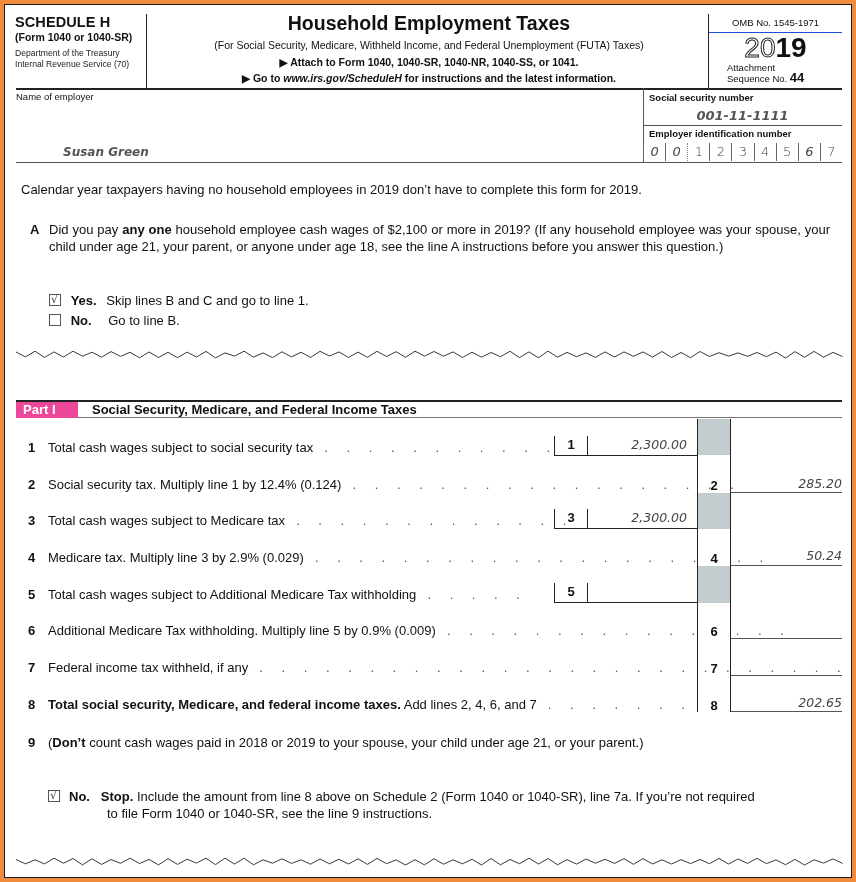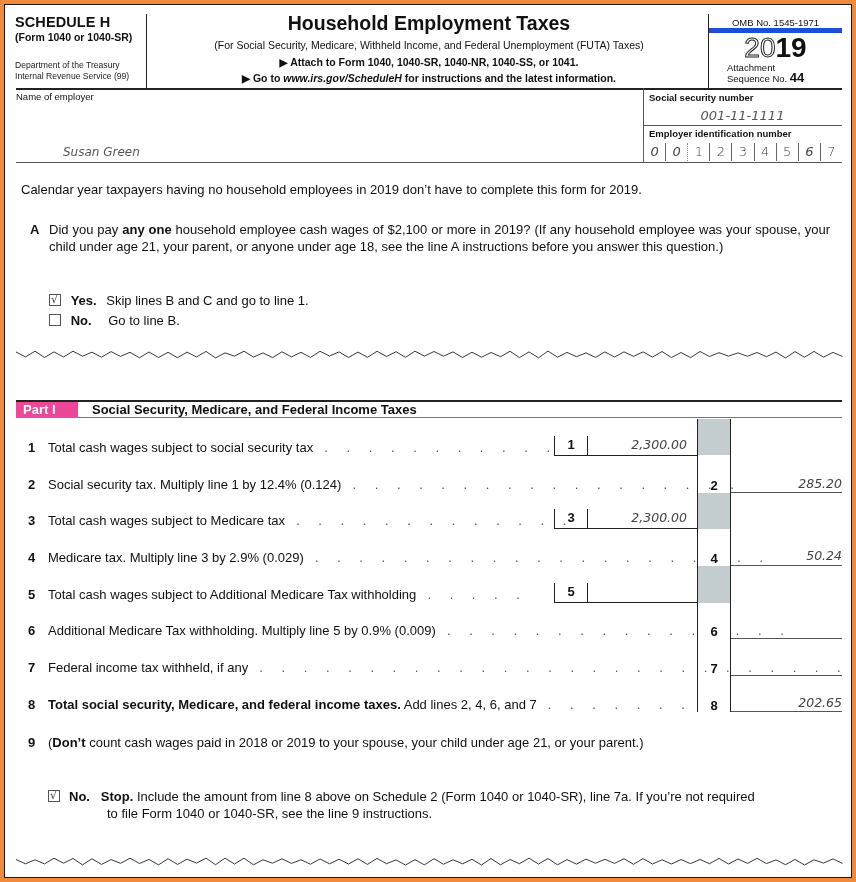--- a/index.html
+++ b/index.html
@@ -3,38 +3,38 @@
 <meta charset="utf-8">
 <style>
   * { box-sizing: border-box; margin: 0; padding: 0; }
   html, body { width: 856px; height: 882px; background: #ffffff; overflow: hidden; }
   body { font-family: "Liberation Sans", sans-serif; color: #111; position: relative; }
   .frame { position: absolute; left: 0; top: 0; width: 856px; height: 882px; border: 4px solid #f08a3c; outline: 1px solid #1a1a1a; outline-offset: -5px; }
   .abs { position: absolute; }
   .hdr-left { left: 15px; top: 14px; width: 132px; height: 74px; border-right: 1.5px solid #222; }
   .sched-title { font-size: 14.5px; font-weight: bold; letter-spacing: 0.1px; }
   .sched-sub { font-size: 10.5px; font-weight: bold; margin-top: 1px; }
-  .dept { font-size: 8.6px; line-height: 11px; margin-top: 17px; color: #222; }
+  .dept { font-size: 8.6px; line-height: 11px; margin-top: 5px; color: #222; }
   .hdr-center { left: 150px; top: 12px; width: 558px; text-align: center; }
   .main-title { font-size: 19.5px; font-weight: bold; }
   .subtitle { font-size: 10.5px; margin-top: 4px; }
   .attach { font-size: 10.5px; font-weight: bold; margin-top: 5px; }
   .goto { font-size: 10.5px; font-weight: bold; margin-top: 4px; }
   .goto i { font-style: italic; }
   .hdr-right { left: 708px; top: 14px; width: 134px; height: 74px; border-left: 1.5px solid #222; }
-  .omb { font-size: 9.5px; text-align: center; padding-top: 3px; height: 19px; border-bottom: 5px solid #1d4ed8; }
+  .omb { font-size: 9.5px; text-align: center; padding-top: 3px; height: 19px; border-bottom: 1px solid #1d4ed8; }
   .year { text-align: center; font-size: 28px; line-height: 30px; font-weight: bold; }
   .year .outline { color: #fff; -webkit-text-stroke: 1px #222; font-weight: normal; }
   .seq { font-size: 9.5px; line-height: 10px; padding-left: 18px; }
   .seq b { font-size: 13px; }
   .hline { height: 0; border-top: 1.5px solid #222; }
   .thin { border-top: 1px solid #555; }
   .lbl-sm { font-size: 9.5px; }
   .lbl-bold { font-size: 9.5px; font-weight: bold; }
-  .hand { font-family: "DejaVu Sans", sans-serif; font-style: italic; font-weight: 400; color: #555; font-size: 12px; }
+  .hand { font-family: "DejaVu Sans", sans-serif; font-style: italic; font-weight: 700; color: #555; font-size: 12px; }
   .ein-row { left: 643px; top: 143px; width: 199px; height: 18px; display: flex; }
   .ein-cell { flex: 1; text-align: center; font-size: 13px; border-left: 1px solid #666; color: #444; line-height: 18px; font-family: "DejaVu Sans", sans-serif; font-weight: 300; }
   .ein-cell.dot { border-left: 1px dotted #888; }
   .ein-cell.it { font-style: italic; }
   .body-text { font-size: 13px; }
   .q { font-size: 13px; line-height: 16.5px; }
   .q b { font-weight: bold; }
   .cb { width: 12px; height: 12px; border: 1px solid #555; display: inline-block; position: relative; vertical-align: -1px; background: #fff; }
   .cb.checked::after { content: "\221A"; position: absolute; left: 1px; top: -3px; font-size: 11px; color: #444; font-family: "DejaVu Sans", sans-serif; }
   .part-bar { left: 16px; top: 400px; width: 826px; height: 18px; border-top: 2px solid #222; border-bottom: 1px solid #777; }
@@ -57,21 +57,21 @@
 </head>
 <body>
 
 <div class="frame"></div>
 
 <div class="abs hdr-left">
   <div class="sched-title">SCHEDULE H</div>
   <div class="sched-sub">(Form 1040 or 1040-SR)</div>
   <div class="dept">
     <div>Department of the Treasury</div>
-    <div>Internal Revenue Service (99)</div>
+    <div>Internal Revenue Service (70)</div>
   </div>
 </div>
 
 <div class="abs hdr-center">
   <div class="main-title">Household Employment Taxes</div>
   <div class="subtitle">(For Social Security, Medicare, Withheld Income, and Federal Unemployment (FUTA) Taxes)</div>
   <div class="attach">▶ Attach to Form 1040, 1040-SR, 1040-NR, 1040-SS, or 1041.</div>
   <div class="goto"><span>▶ Go to </span><i>www.irs.gov/ScheduleH</i><span> for instructions and the latest information.</span></div>
 </div>
 

